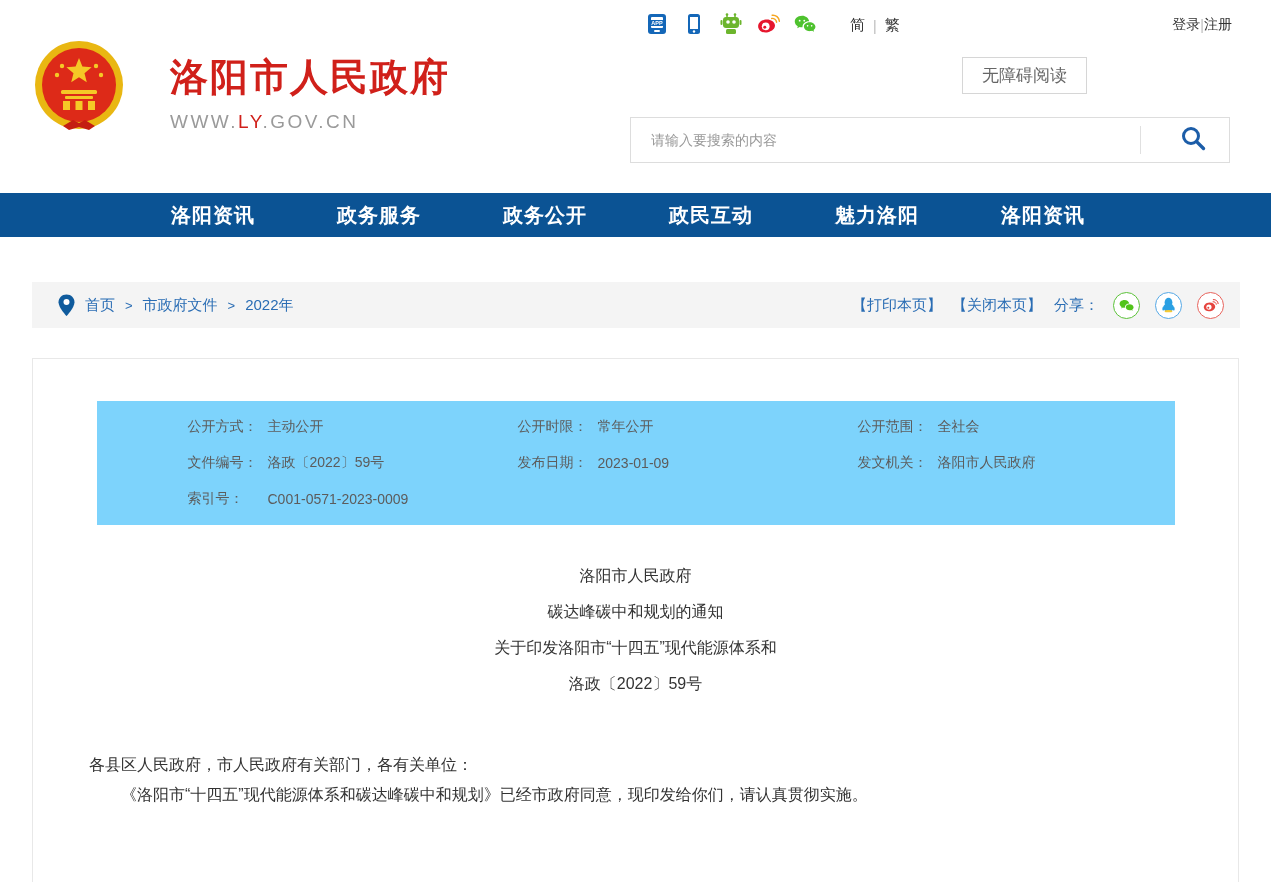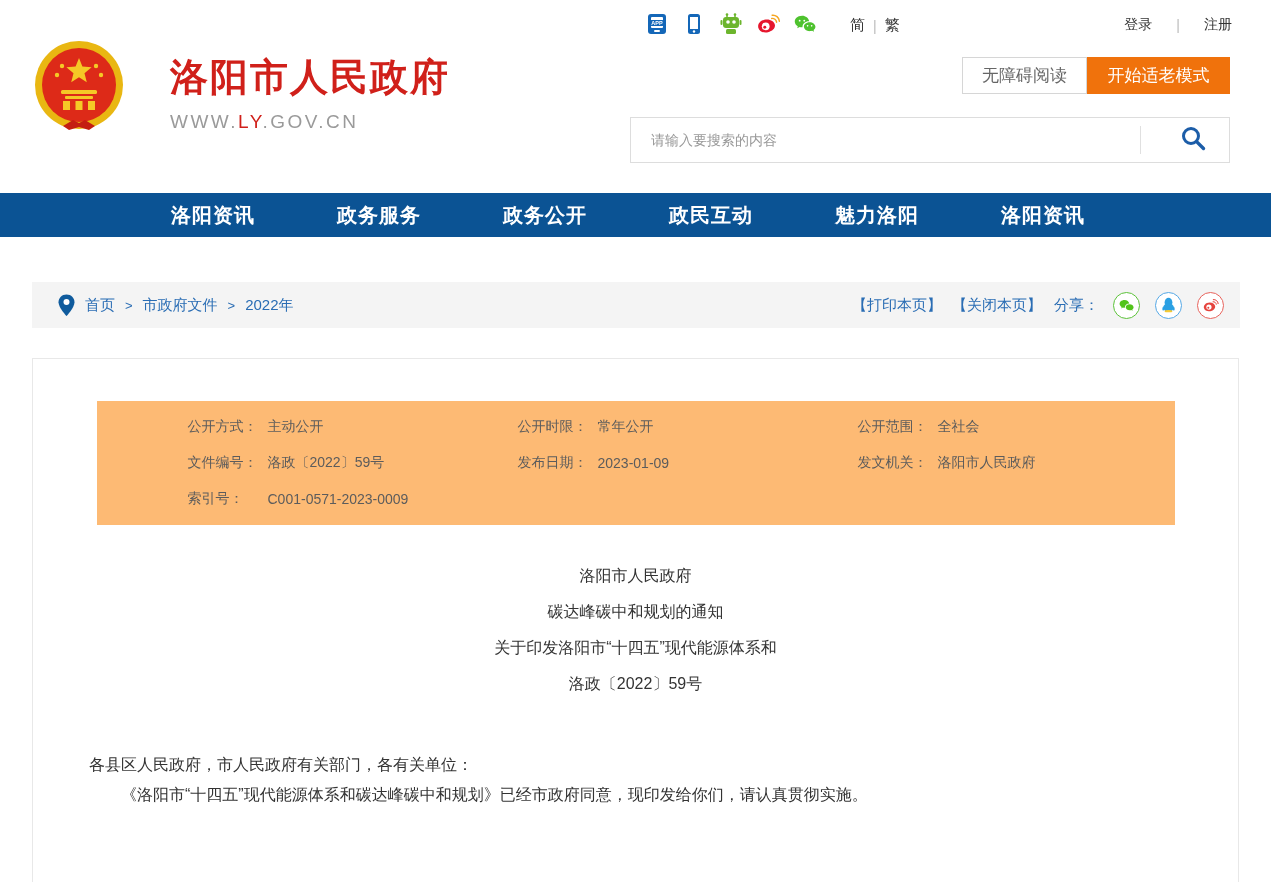--- a/index.html
+++ b/index.html
@@ -6,21 +6,21 @@
   html,body { width:1271px; height:882px; overflow:hidden; background:#fff;
     font-family:"Liberation Sans","DejaVu Sans",sans-serif; }
   .page { position:relative; width:1271px; height:882px; background:#fff; }
 
   
   .topbar-icons { position:absolute; left:645px; top:12px; display:flex; gap:13px; align-items:center; }
   .topbar-icons .ticon { width:24px; height:24px; display:inline-flex; align-items:center; justify-content:center; cursor:pointer; }
   .lang-toggle { position:absolute; left:850px; top:16px; font-size:15px; color:#333; display:flex; gap:8px; align-items:center; }
   .lang-toggle .sep, .auth .sep { color:#bbb; font-size:14px; }
   .lang-toggle span { cursor:pointer; }
-  .auth { position:absolute; right:39px; top:16px; font-size:14px; color:#333; display:flex; gap:24px; align-items:center; }
+  .auth { position:absolute; right:39px; top:16px; font-size:14px; color:#333; display:flex; gap:0; align-items:center; }
   .auth span { cursor:pointer; }
 
   
   .emblem { position:absolute; left:33px; top:40px; width:92px; height:94px; cursor:pointer; }
   .site-text { position:absolute; left:170px; top:52px; cursor:pointer; }
   .site-name { font-size:38px; font-weight:bold; color:#d0201a; letter-spacing:2px; }
   .site-url { margin-top:8px; font-size:19px; letter-spacing:2.5px; color:#9a9a9a; font-weight:500; }
   .site-url .red { color:#d0201a; }
 
   .header-buttons { position:absolute; left:962px; top:57px; display:flex; }
@@ -55,21 +55,21 @@
   .share-icons { display:flex; gap:15px; margin-left:4px; }
   .share-circle { width:27px; height:27px; border-radius:50%; background:#fff; display:flex;
     align-items:center; justify-content:center; cursor:pointer; }
   .share-wechat { border:1px solid #5cc23a; }
   .share-qq { border:1px solid #55a8e6; }
   .share-weibo { border:1px solid #e8635c; }
 
   
   .content-card { position:absolute; left:32px; top:358px; width:1207px; height:524px;
     background:#fff; border:1px solid #e8e8e8; border-bottom:none; overflow:hidden; }
-  .meta-box { margin:42px auto 0; width:1078px; background:#fdba74; padding:8px 0 8px 91px;
+  .meta-box { margin:42px auto 0; width:1078px; background:#7dd3fc; padding:8px 0 8px 91px;
     display:grid; grid-template-columns:330px 340px 1fr; }
   .meta-cell { height:36px; display:flex; align-items:center; font-size:14px; color:#5c5c5c; }
   .meta-label { width:80px; flex:0 0 80px; }
   .meta-value { color:#5c5c5c; }
 
   .doc-title { margin-top:33px; text-align:center; font-size:16px; color:#333; }
   .doc-title .t-line { line-height:36px; }
 
   .doc-body { margin-top:48px; padding:0 56px; font-size:16px; color:#333; line-height:30px; }
   .doc-body .para-indent { text-indent:2em; }
@@ -162,21 +162,20 @@
   </div>
   <div class="site-text">
     <div class="site-name">洛阳市人民政府</div>
     <div class="site-url">
       <span>WWW.</span><span class="red">LY</span><span>.GOV.CN</span>
     </div>
   </div>
 
   <div class="header-buttons">
     <button class="btn-accessibility">无障碍阅读</button>
-    <button class="btn-elder">开始适老模式</button>
   </div>
 
   <div class="search-bar">
     <input type="text" placeholder="请输入要搜索的内容" style="">
     <div class="search-divider"></div>
     <button class="search-btn">
       <span>
         <svg width="27" height="27" viewBox="0 0 27 27">
           <circle cx="11" cy="11" r="7.5" fill="none" stroke="#1c5da8" stroke-width="3"></circle>
           <line x1="16.6" y1="16.6" x2="23.5" y2="23.5" stroke="#1c5da8" stroke-width="3.4" stroke-linecap="round"></line>

